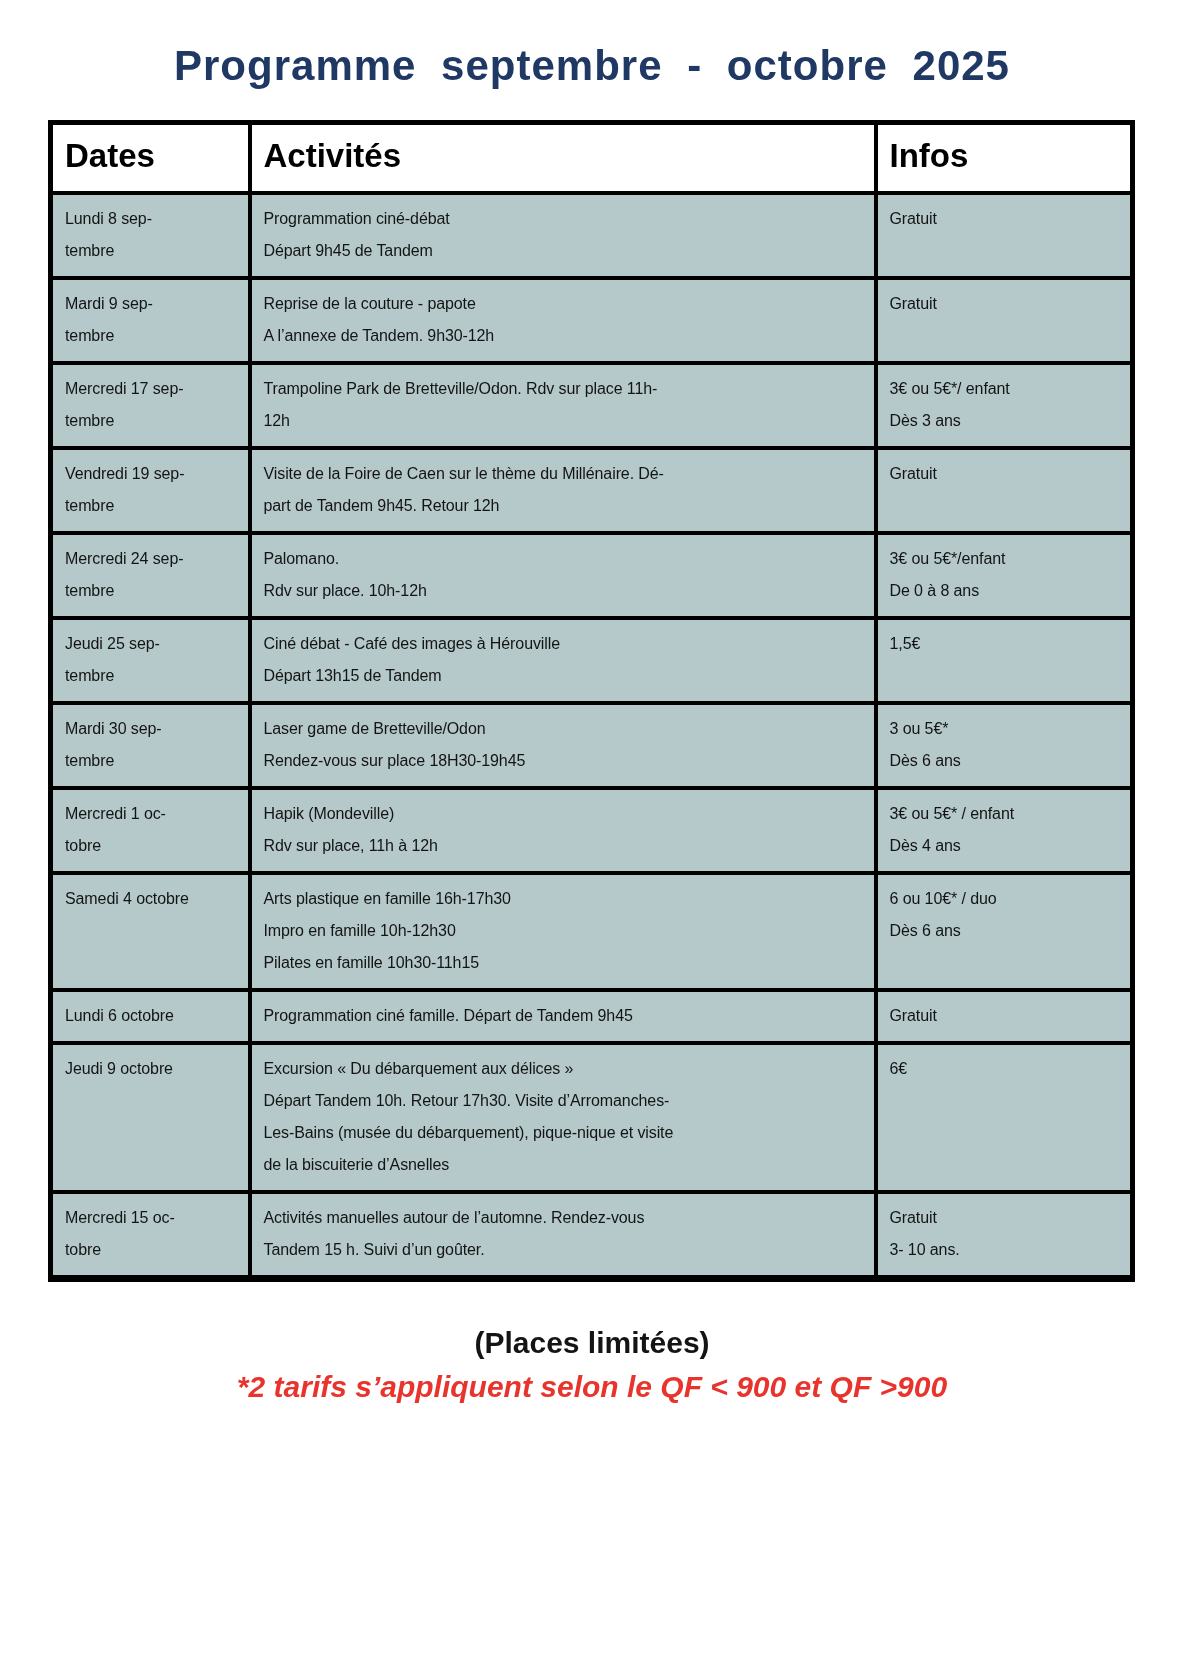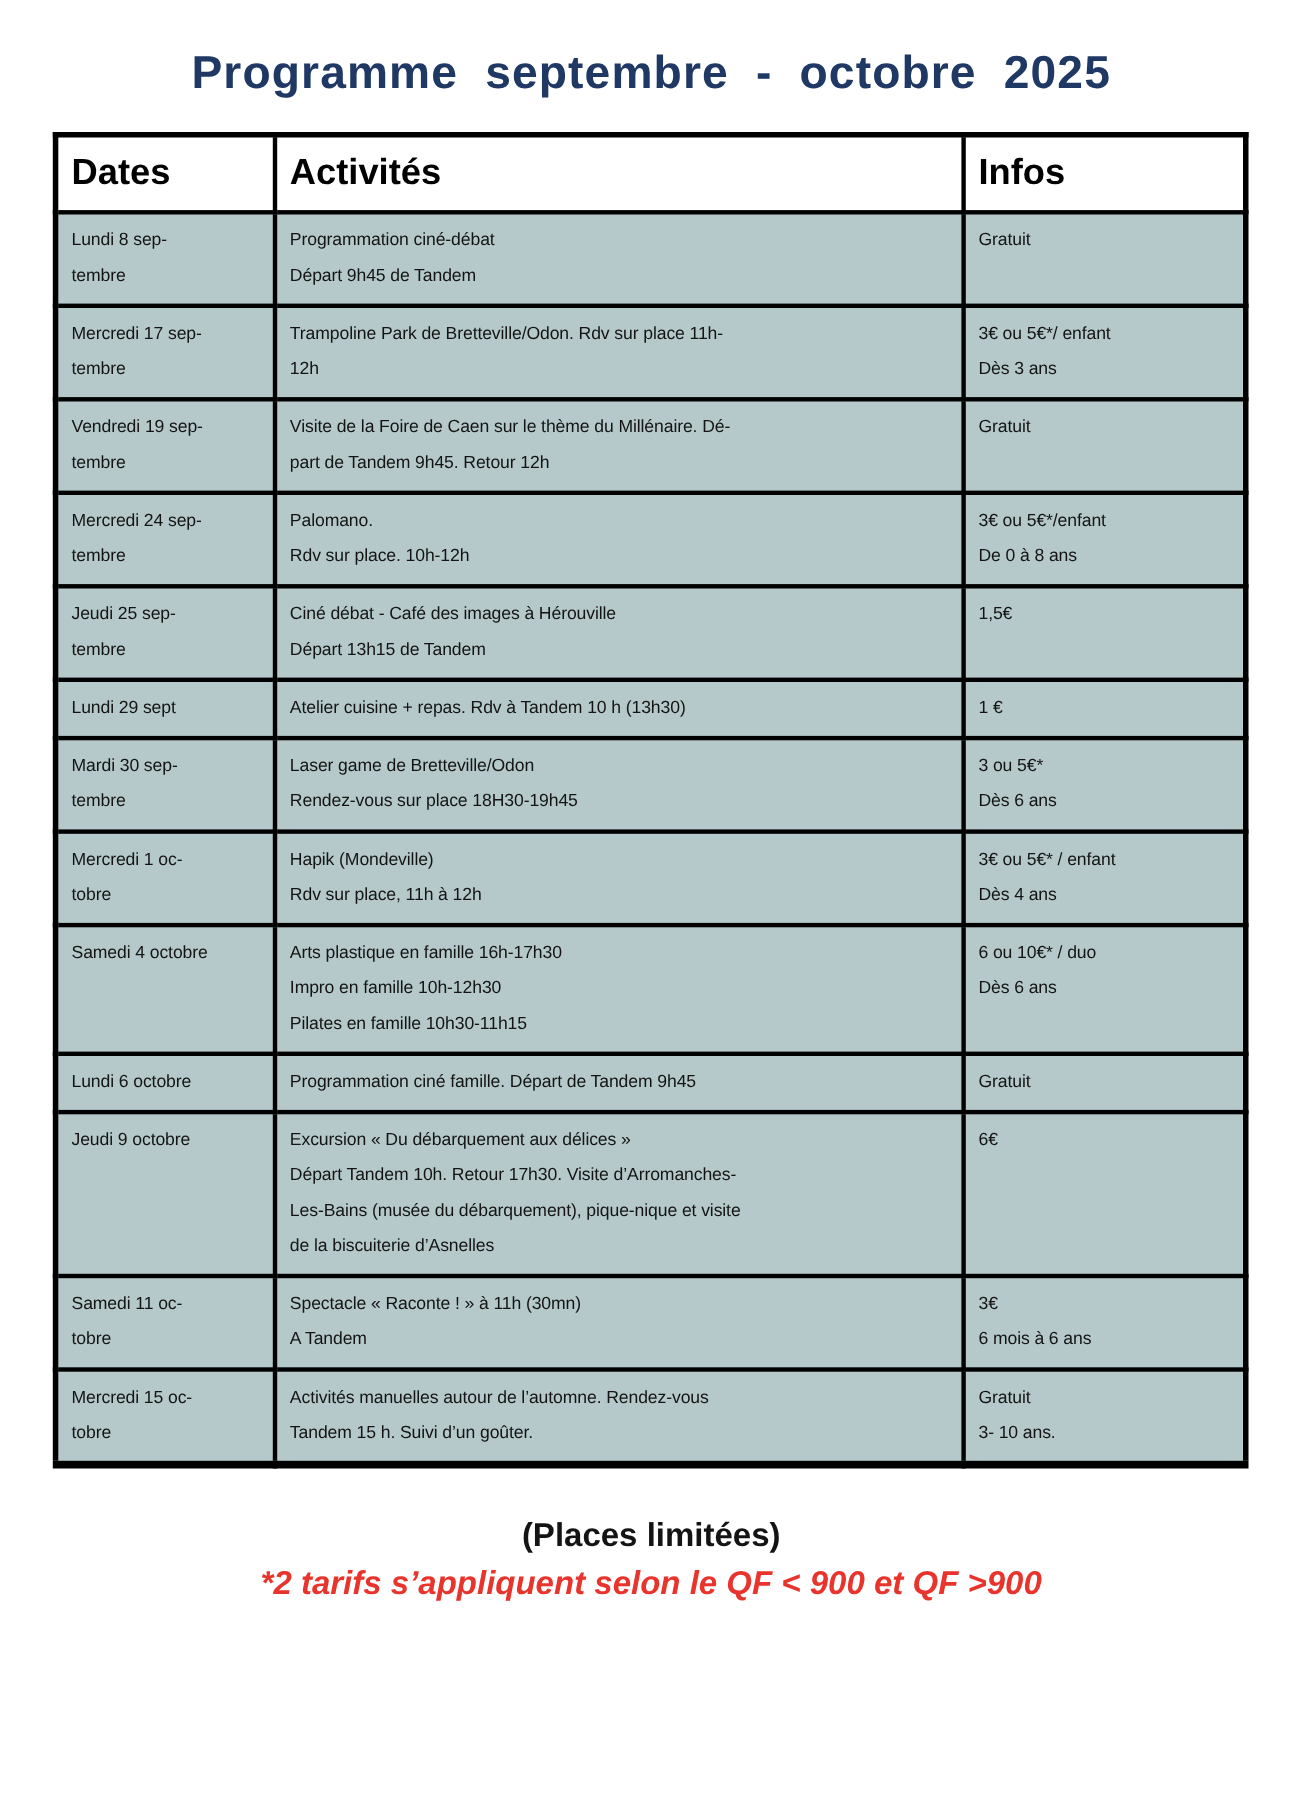--- a/index.html
+++ b/index.html
@@ -98,20 +98,27 @@
     </thead>
     <tbody>
       <tr>
         <td>Lundi 8 sep-
 tembre</td>
         <td>Programmation ciné-débat
 Départ 9h45 de Tandem</td>
         <td>Gratuit</td>
       </tr>
       <tr>
+        <td>Mardi 9 sep-
+tembre</td>
+        <td>Reprise de la couture - papote
+A l’annexe de Tandem. 9h30-12h</td>
+        <td>Gratuit</td>
+      </tr>
+      <tr>
         <td>Mercredi 17 sep-
 tembre</td>
         <td>Trampoline Park de Bretteville/Odon. Rdv sur place 11h-
 12h</td>
         <td>3€ ou 5€*/ enfant
 Dès 3 ans</td>
       </tr>
       <tr>
         <td>Vendredi 19 sep-
 tembre</td>
@@ -126,25 +133,20 @@
 Rdv sur place. 10h-12h</td>
         <td>3€ ou 5€*/enfant
 De 0 à 8 ans</td>
       </tr>
       <tr>
         <td>Jeudi 25 sep-
 tembre</td>
         <td>Ciné débat - Café des images à Hérouville
 Départ 13h15 de Tandem</td>
         <td>1,5€</td>
-      </tr>
-      <tr>
-        <td>Lundi 29 sept</td>
-        <td>Atelier cuisine + repas. Rdv à Tandem 10 h (13h30)</td>
-        <td>1 €</td>
       </tr>
       <tr>
         <td>Mardi 30 sep-
 tembre</td>
         <td>Laser game de Bretteville/Odon
 Rendez-vous sur place 18H30-19h45</td>
         <td>3 ou 5€*
 Dès 6 ans</td>
       </tr>
       <tr>
@@ -170,28 +172,20 @@
       </tr>
       <tr>
         <td>Jeudi 9 octobre</td>
         <td>Excursion « Du débarquement aux délices »
 Départ Tandem 10h. Retour 17h30. Visite d’Arromanches-
 Les-Bains (musée du débarquement), pique-nique et visite
 de la biscuiterie d’Asnelles</td>
         <td>6€</td>
       </tr>
       <tr>
-        <td>Samedi 11 oc-
-tobre</td>
-        <td>Spectacle « Raconte ! » à 11h (30mn)
-A Tandem</td>
-        <td>3€
-6 mois à 6 ans</td>
-      </tr>
-      <tr>
         <td>Mercredi 15 oc-
 tobre</td>
         <td>Activités manuelles autour de l’automne. Rendez-vous
 Tandem 15 h. Suivi d’un goûter.</td>
         <td>Gratuit
 3- 10 ans.</td>
       </tr>
     </tbody>
   </table>
 

